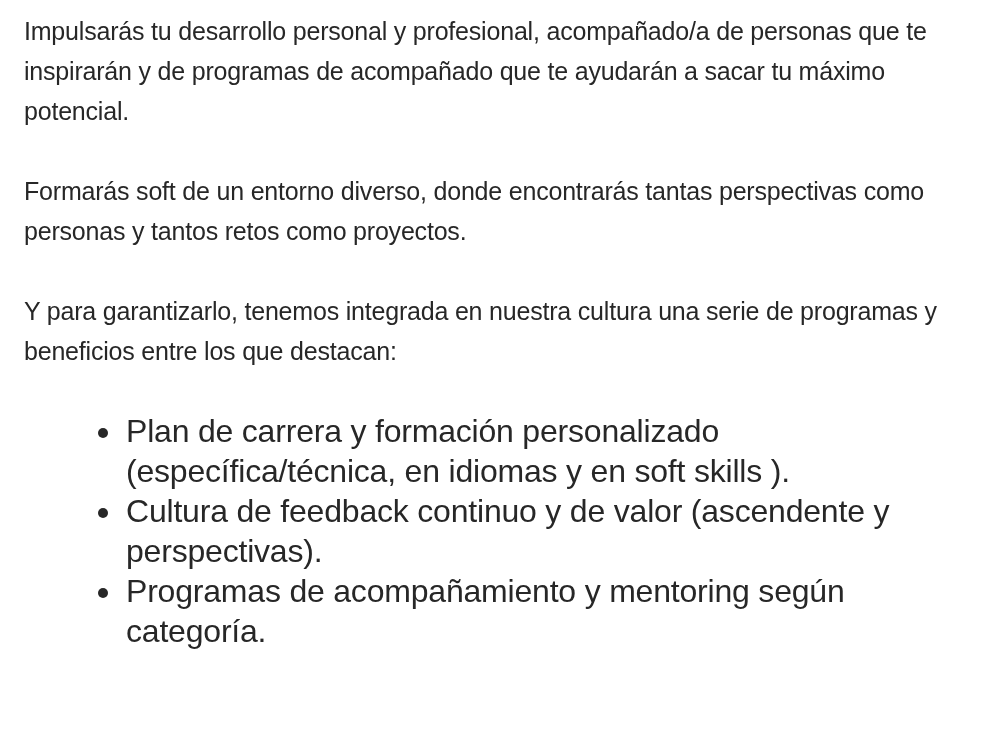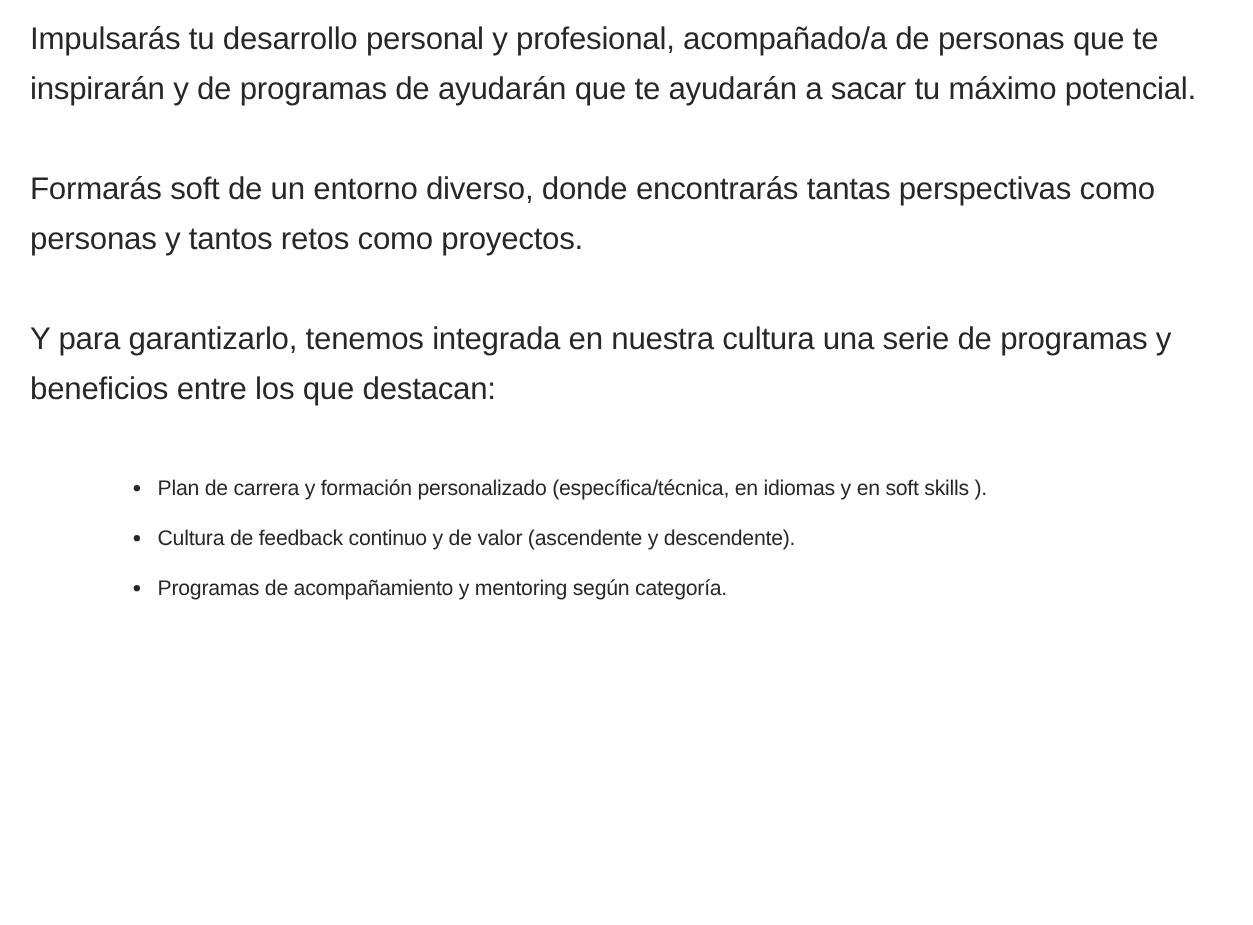--- a/index.html
+++ b/index.html
@@ -29,37 +29,37 @@
     letter-spacing: -0.2px;
   }
   .para strong {
     font-weight: 400;
   }
   ul.benefits {
     margin: 0;
     padding: 0 0 0 100px;
     max-width: 838px;
     box-sizing: content-box;
-    font-size: 17px;
+    font-size: 32px;
     line-height: 40px;
     letter-spacing: -0.2px;
     list-style: disc outside;
   }
   ul.benefits li {
     margin: 0;
     padding-left: 2px;
   }
 </style>
 </head>
 <body>
 
 <div class="page">
   <div id="paragraphs">
-      <p class="para"><span>Impulsarás tu </span><strong>desarrollo personal y profesional</strong><span>, acompañado/a de personas que te inspirarán y de programas de </span><strong>ayudarán</strong><span> que te ayudarán a sacar tu máximo potencial.</span></p>
+      <p class="para"><span>Impulsarás tu </span><strong>desarrollo personal y profesional</strong><span>, acompañado/a de personas que te inspirarán y de programas de </span><strong>acompañado</strong><span> que te ayudarán a sacar tu máximo potencial.</span></p>
       <p class="para"><span>Formarás soft de un </span><strong>entorno diverso</strong><span>, donde encontrarás tantas perspectivas como personas y tantos retos como proyectos.</span></p>
       <p class="para"><span>Y para garantizarlo, tenemos integrada en nuestra cultura una serie de </span><strong>programas y beneficios</strong><span> entre los que destacan:</span></p>
     </div>
   <ul id="benefits" class="benefits">
       <li>Plan de carrera y formación personalizado (específica/técnica, en idiomas y en soft skills ).</li>
-      <li>Cultura de feedback continuo y de valor (ascendente y descendente).</li>
+      <li>Cultura de feedback continuo y de valor (ascendente y perspectivas).</li>
       <li>Programas de acompañamiento y mentoring según categoría.</li>
     </ul>
 </div>
 
 </body></html>

